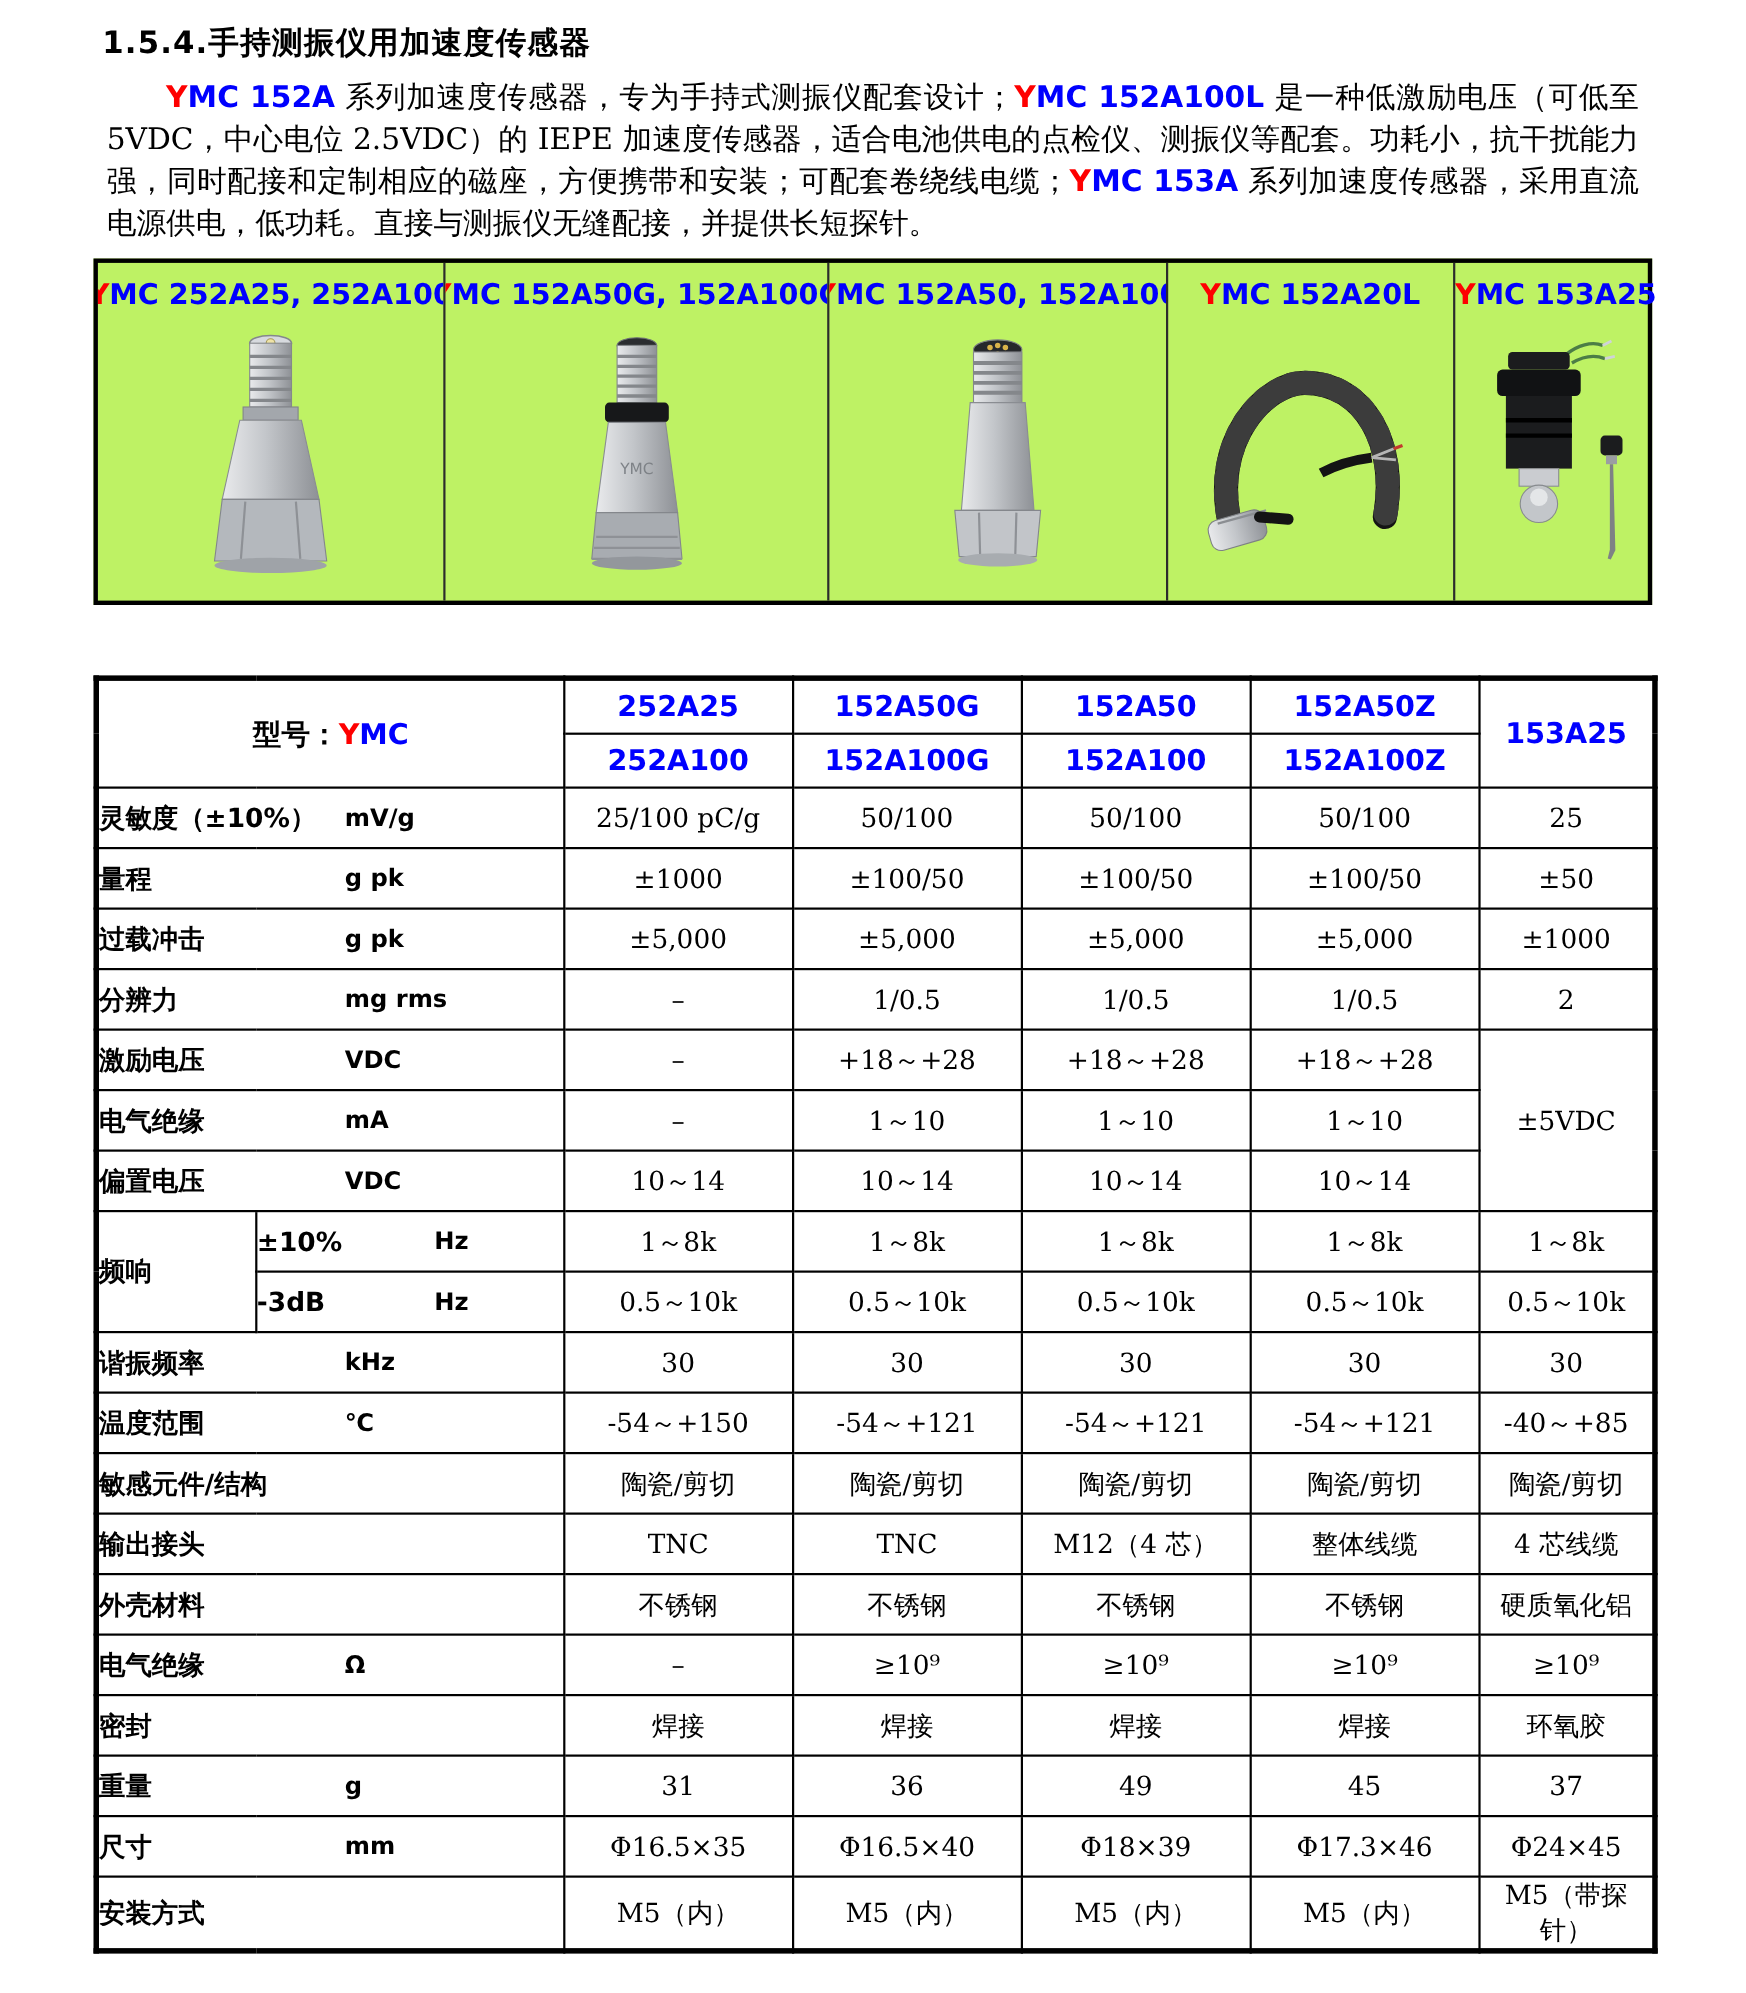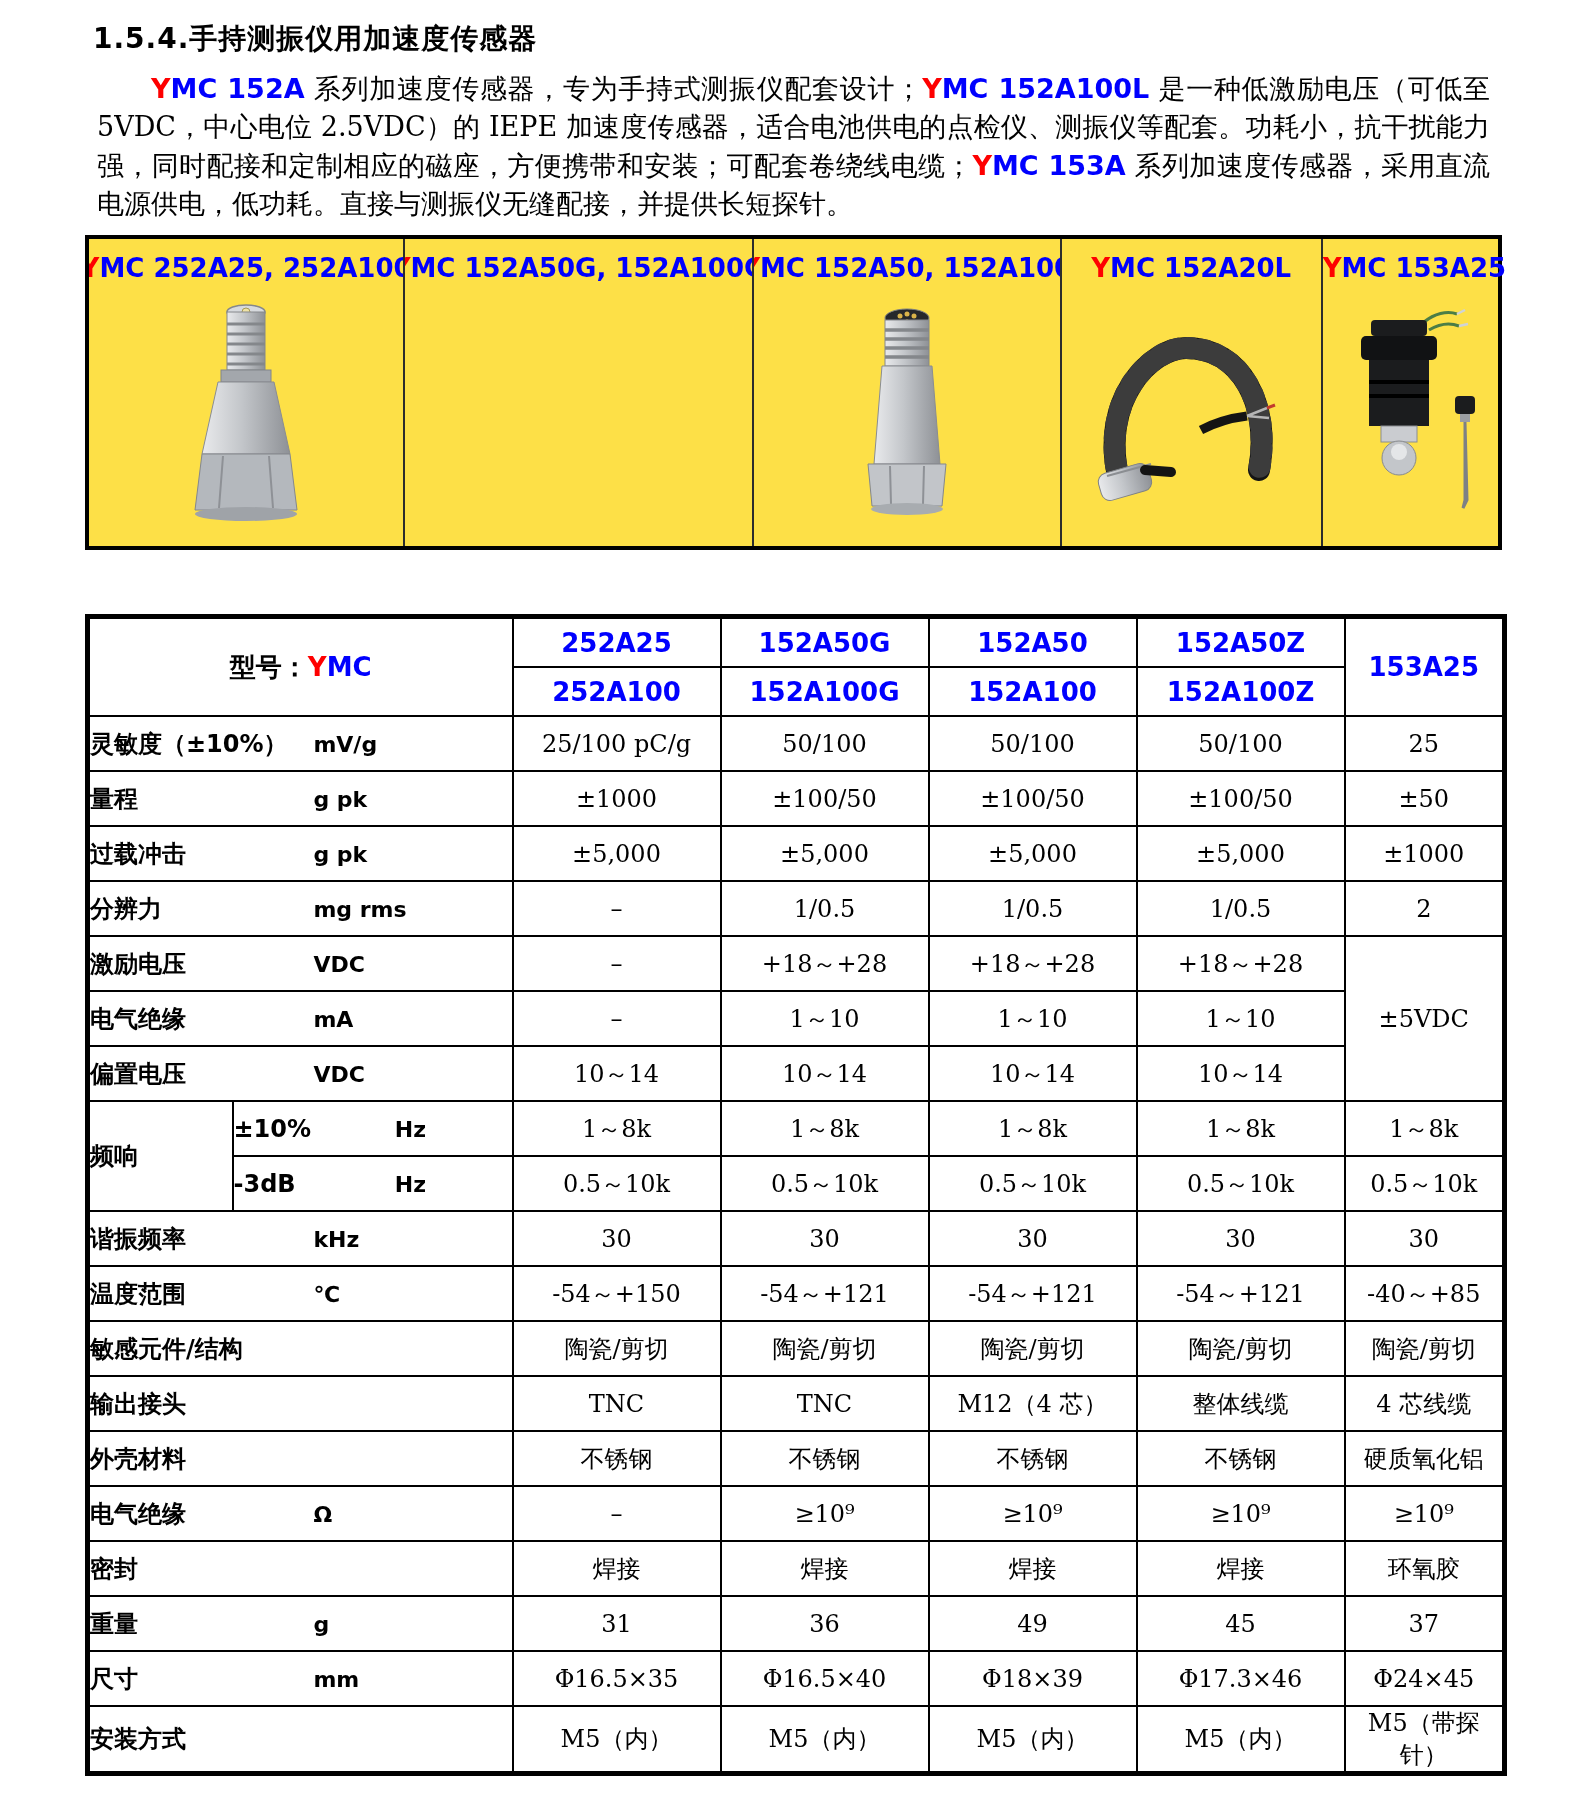--- a/index.html
+++ b/index.html
@@ -6,21 +6,21 @@
   body{width:1587px;height:1812px;font-family:"DejaVu Sans",sans-serif;color:#000;}
   .page{padding:16px 119px 0 85px;width:1417px;}
 
   
   h1.sec{font-size:28px;font-weight:bold;margin:4px 0 10px 8px;letter-spacing:1px;font-family:"DejaVu Sans",sans-serif;}
   p.intro{font-size:27px;line-height:1.42;margin:12px;text-indent:2em;text-align:justify;font-family:"DejaVu Serif","DejaVu Sans",serif;}
   .run-red{color:#fe0000;font-weight:bold;font-family:"DejaVu Sans",sans-serif;}
   .run-blue{color:#0000fe;font-weight:bold;font-family:"DejaVu Sans",sans-serif;}
 
   
-  .strip{margin-top:8px;border:4px solid #000;height:307px;display:flex;background:#fde047;}
+  .strip{margin-top:8px;border:4px solid #000;height:307px;display:flex;background:#bef264;}
   .pcell{position:relative;display:flex;flex-direction:column;align-items:center;border-right:2px solid #2c2c2c;overflow:hidden;}
   .pcell:last-child{border-right:none;}
   .plabel{margin-top:14px;font-size:26px;font-weight:bold;white-space:nowrap;}
   .plabel .y{color:#fe0000;} .plabel .mc,.plabel .model{color:#0000fe;}
   .pimg{flex:1;display:flex;align-items:center;justify-content:center;width:100%;}
 
   
   table.spec{margin-top:64px;border-collapse:collapse;table-layout:fixed;width:1417px;border:5px solid #000;}
   table.spec td,table.spec th{border:2px solid #000;padding:0;overflow:hidden;}
   th.modelcell{color:#0000fe;font-size:26px;font-weight:bold;height:47px;text-align:center;}
@@ -64,20 +64,33 @@
           <path d="M47 86 L103 86 L119 158 L31 158 Z" fill="url(#gA)" stroke="#8a8d92"></path>
           <path d="M31 158 L119 158 L126 214 L24 214 Z" fill="#b4b8bd" stroke="#84878c"></path>
           <path d="M52 160 L48 212 M98 160 L102 212" stroke="#8e9196" stroke-width="2" fill="none"></path>
           <ellipse cx="75" cy="218" rx="51" ry="7" fill="#9fa3a8"></ellipse>
         </svg>
       </div>
     </div>
 
     <div class="pcell" style="flex:0 0 24.6%;">
       <div class="plabel"><span class="y">Y</span><span class="mc">MC</span><span class="model"> 152A50G, 152A100G</span></div>
+      <div class="pimg">
+        <svg width="150" height="238" viewBox="0 0 150 238">
+          <ellipse cx="75" cy="18" rx="18" ry="7" fill="#2b2d30" stroke="#6f7276"></ellipse>
+          <rect x="57" y="18" width="36" height="52" fill="url(#gA)" stroke="#85888c"></rect>
+          <path d="M57 28h36M57 37h36M57 46h36M57 55h36M57 64h36" stroke="#84878b" stroke-width="3" fill="none"></path>
+          <rect x="46" y="70" width="58" height="18" rx="4" fill="#17181a"></rect>
+          <path d="M49 88 L101 88 L112 170 L38 170 Z" fill="url(#gA)" stroke="#8a8d92"></path>
+          <path d="M38 170 L112 170 L116 212 L34 212 Z" fill="#a8acb1" stroke="#84878c"></path>
+          <path d="M34 212h82M36 202h78M38 192h74" stroke="#8e9196" stroke-width="2"></path>
+          <ellipse cx="75" cy="216" rx="41" ry="6" fill="#93979c"></ellipse>
+          <text x="75" y="135" font-size="14" fill="#7e8287" text-anchor="middle" font-family="DejaVu Sans, sans-serif">YMC</text>
+        </svg>
+      </div>
     </div>
 
     <div class="pcell" style="flex:0 0 21.7%;">
       <div class="plabel"><span class="y">Y</span><span class="mc">MC</span><span class="model"> 152A50, 152A100</span></div>
       <div class="pimg">
         <svg width="150" height="238" viewBox="0 0 150 238">
           <ellipse cx="75" cy="22" rx="22" ry="9" fill="#26282b" stroke="#7c7f83"></ellipse>
           <circle cx="68" cy="20" r="2.5" fill="#d9b34a"></circle>
             <circle cx="82" cy="20" r="2.5" fill="#d9b34a"></circle>
           <circle cx="75" cy="26" r="2.5" fill="#d9b34a"></circle>

